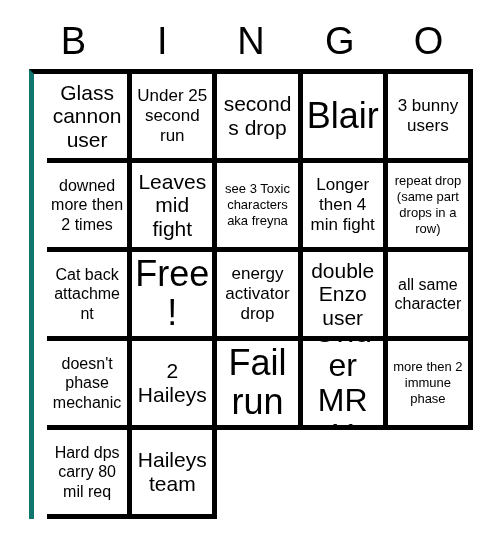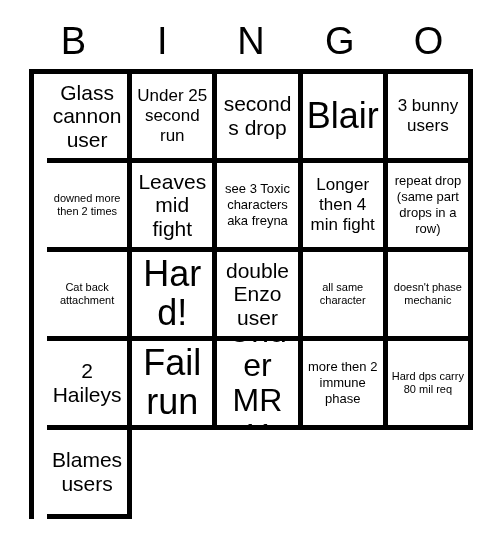--- a/index.html
+++ b/index.html
@@ -40,21 +40,21 @@
     letter-spacing: 0px;
   }
   #grid {
     position: absolute;
     left: 29px;
     top: 69px;
     width: 444px;
     height: 450px;
     box-sizing: border-box;
     border-top: 5px solid #000000;
-    border-left: 5px solid #000000;
+    border-left: 5px solid #0f766e;
     display: grid;
     grid-template-columns: repeat(5, 1fr);
     grid-template-rows: repeat(5, 1fr);
     background: #ffffff;
     padding-left: 13px;
   }
   .cell {
     box-sizing: border-box;
     border-right: 5px solid #000000;
     border-bottom: 5px solid #000000;
@@ -71,21 +71,21 @@
     width: 100%;
     color: #000000;
     line-height: 1.13;
     word-wrap: break-word;
   }
   
   .fs-xxl .cell-text { font-size: 36px; line-height: 1.08; }
   .fs-xl  .cell-text { font-size: 32px; line-height: 1.08; }
   .fs-l   .cell-text { font-size: 21px; line-height: 1.12; }
   .fs-m   .cell-text { font-size: 17px; line-height: 1.18; }
-  .fs-s   .cell-text { font-size: 11px; line-height: 1.20; }
+  .fs-s   .cell-text { font-size: 16px; line-height: 1.20; }
   .fs-xs  .cell-text { font-size: 13px; line-height: 1.22; }
 </style>
 </head>
 <body>
 
 <div id="card">
 
   <div id="header-row">
     <div class="header-letter">
       <span>B</span>
@@ -135,21 +135,24 @@
       <span class="cell-text">Longer then 4 min fight</span>
     </div>
     <div class="cell fs-xs">
       <span class="cell-text">repeat drop (same part drops in a row)</span>
     </div>
 
     <div class="cell fs-s">
       <span class="cell-text">Cat back attachment</span>
     </div>
     <div class="cell fs-xxl">
-      <span class="cell-text">Hard!</span>
+      <span class="cell-text">Free!</span>
+    </div>
+    <div class="cell fs-m">
+      <span class="cell-text">energy activator drop</span>
     </div>
 
     <div class="cell fs-l">
       <span class="cell-text">double Enzo user</span>
     </div>
     <div class="cell fs-s">
       <span class="cell-text">all same character</span>
     </div>
     <div class="cell fs-s">
       <span class="cell-text">doesn't phase mechanic</span>
@@ -164,17 +167,17 @@
     <div class="cell fs-xl">
       <span class="cell-text">Under MR 11</span>
     </div>
     <div class="cell fs-xs">
       <span class="cell-text">more then 2 immune phase</span>
     </div>
     <div class="cell fs-s">
       <span class="cell-text">Hard dps carry 80 mil req</span>
     </div>
     <div class="cell fs-l">
-      <span class="cell-text">Blames users</span>
+      <span class="cell-text">Haileys team</span>
     </div>
 
   </div>
 </div>
 
 </body></html>

